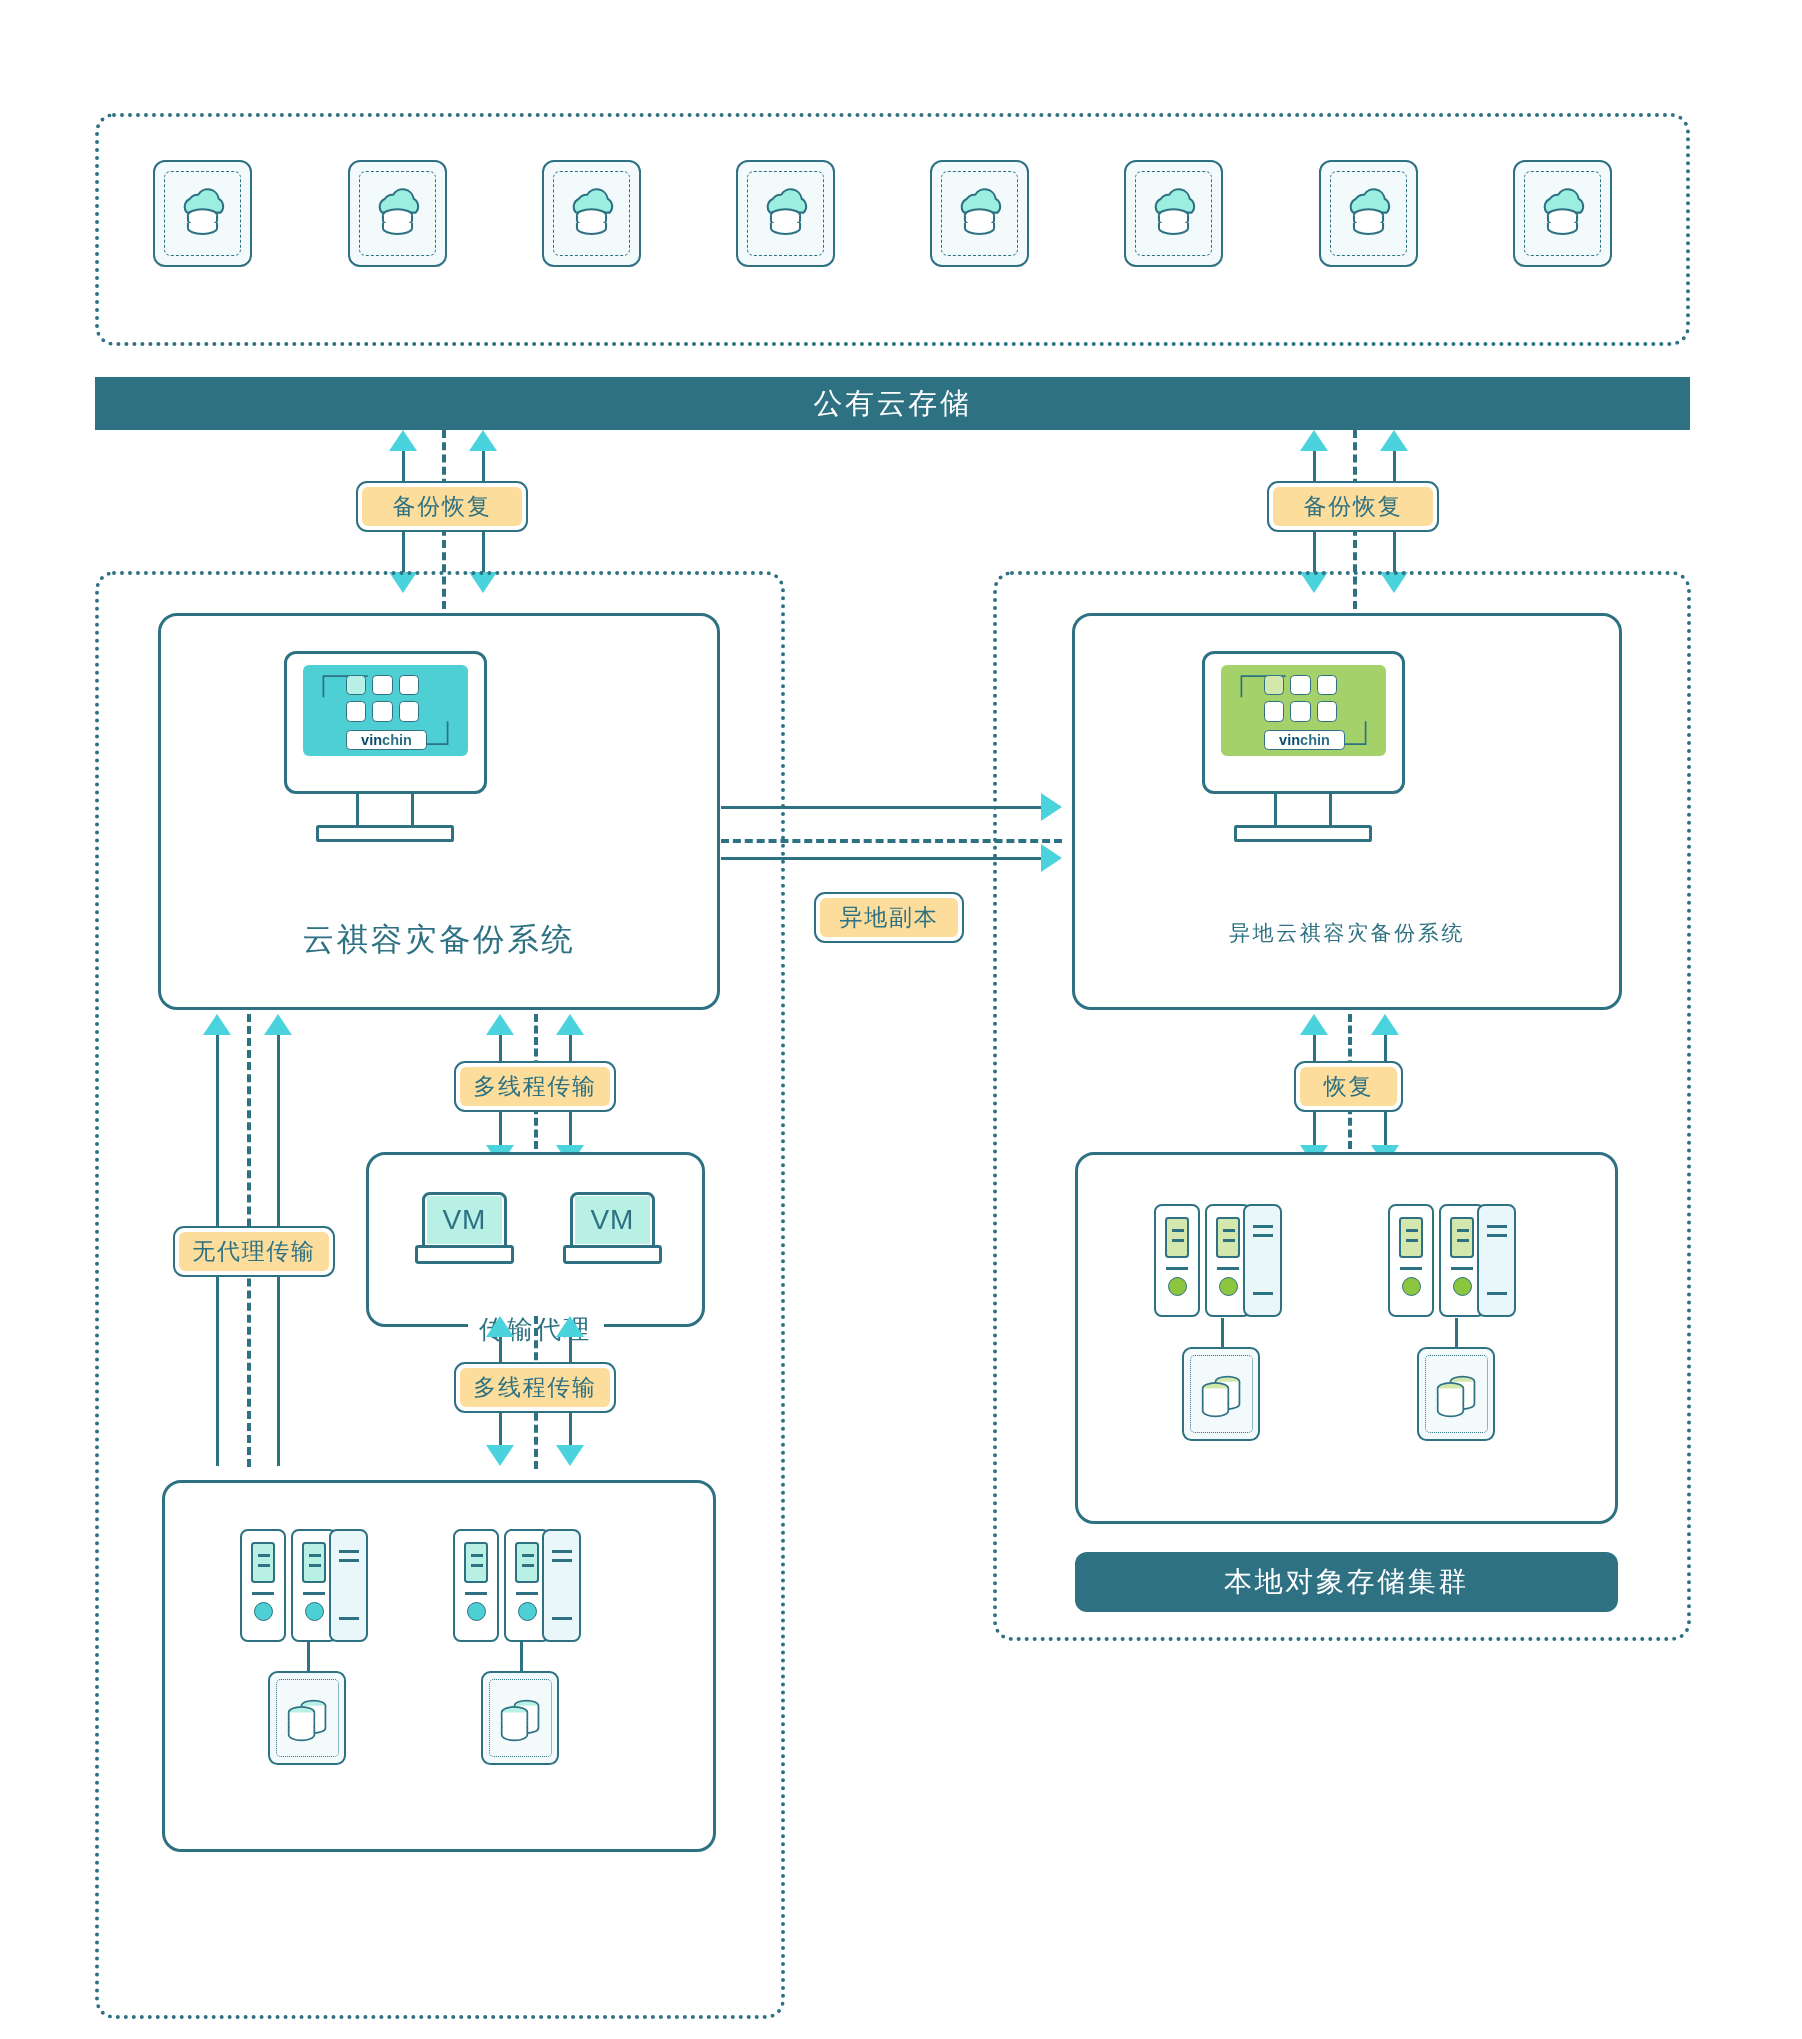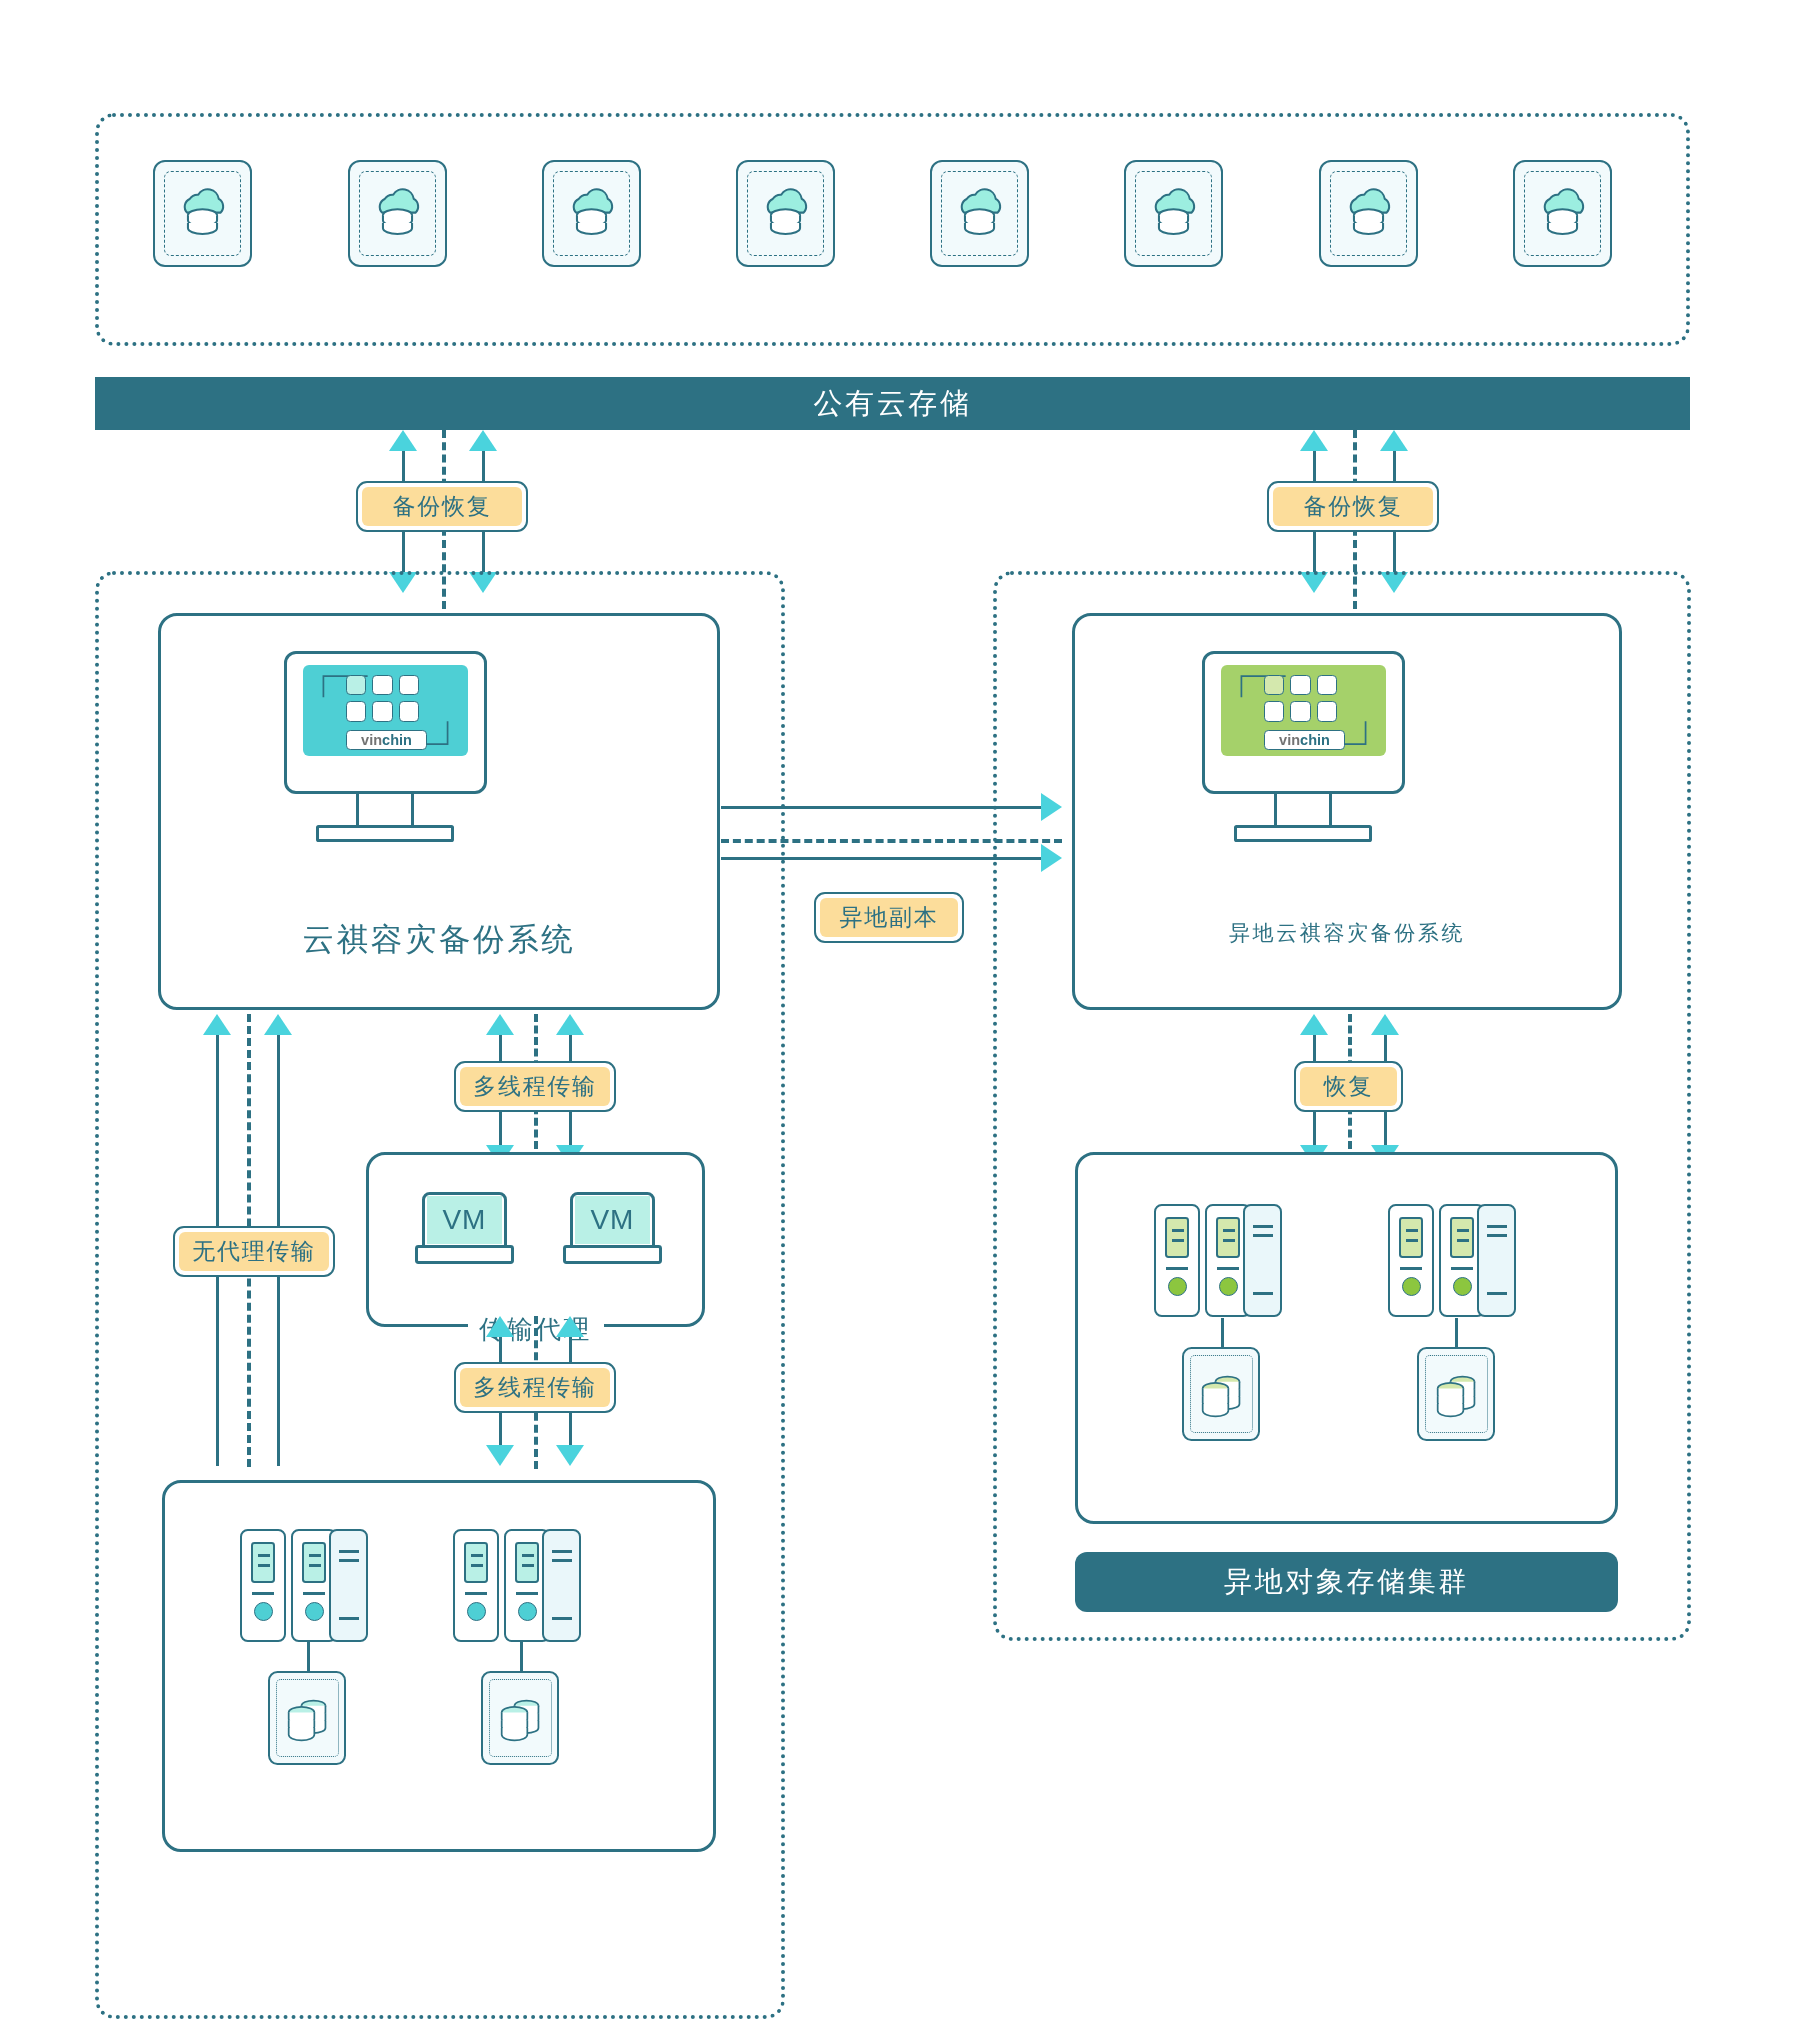--- a/index.html
+++ b/index.html
@@ -163,21 +163,21 @@
   .logo-box{
     position:absolute;left:43px;top:65px;
     width:81px;height:20.4px;
     background:#ffffff;
     border:1.7px solid #2d7183;
     border-radius:4.3px;
     box-sizing:border-box;
     display:flex;align-items:center;justify-content:center;
     font-size:14.5px;font-weight:bold;letter-spacing:0px;
   }
-  .logo-box .vin{color:#737373;}
+  .logo-box .vin{color:#0c4a6e;}
   .logo-box .chin{color:#2d7183;}
   .brk{position:absolute;}
   
   .laptop{position:absolute;width:99px;height:72px;}
   .laptop .lid{
     position:absolute;left:6.8px;top:0;
     width:85px;height:56px;
     border:3.4px solid #2d7183;
     border-radius:7.7px 7.7px 0 0;
     box-sizing:border-box;
@@ -650,17 +650,17 @@
         <path d="M24 34 v8 a14 6 0 0 0 28 0 v-8" fill="#fff" stroke="#2d7183" stroke-width="2"></path>
         <ellipse cx="24" cy="24" rx="15" ry="6.5" fill="#d4e8ad" stroke="#2d7183" stroke-width="2"></ellipse>
         <path d="M9 24 v8 a15 6.5 0 0 0 30 0 v-8" fill="#fff" stroke="#2d7183" stroke-width="2"></path>
         <path d="M9 33 v8 a15 6.5 0 0 0 30 0 v-8" fill="#fff" stroke="#2d7183" stroke-width="2"></path>
         <path d="M9 42 v8 a15 6.5 0 0 0 30 0 v-8" fill="#fff" stroke="#2d7183" stroke-width="2"></path>
       </svg>
     </div>
   </div>
 
   <div class="banner rounded" style="left:1075px;top:1512px;width:543px;height:60px;font-size:28px;">
-    <span>异地对象存储集群</span>
+    <span>本地对象存储集群</span>
   </div>
 
 </div>
 
 
 </body></html>

